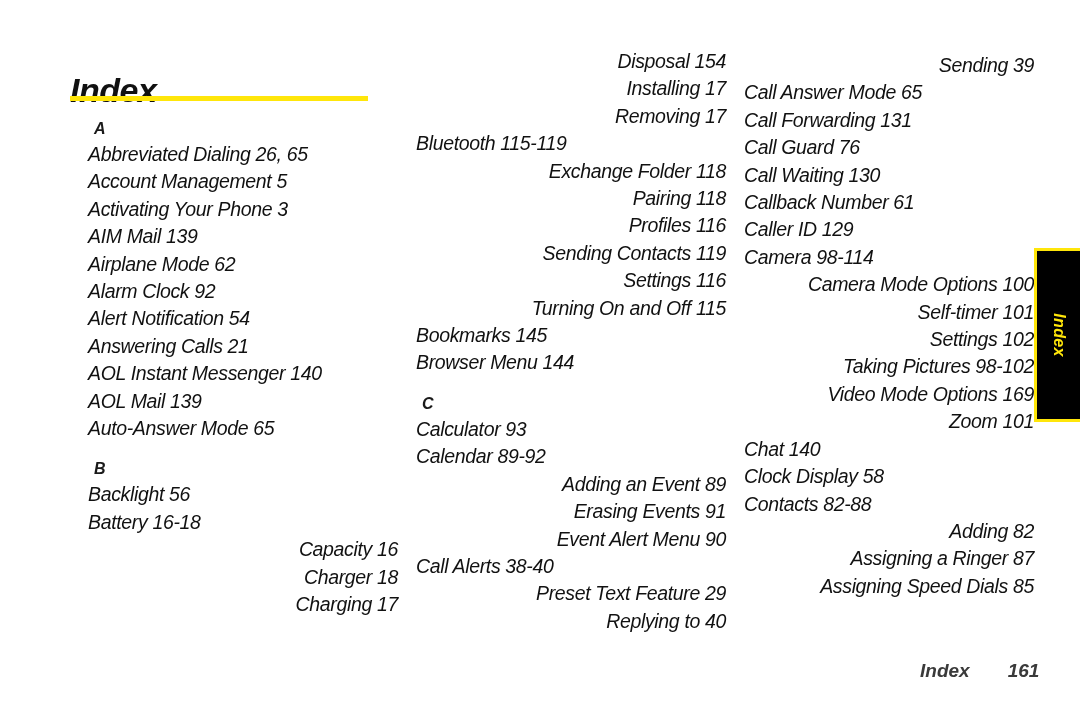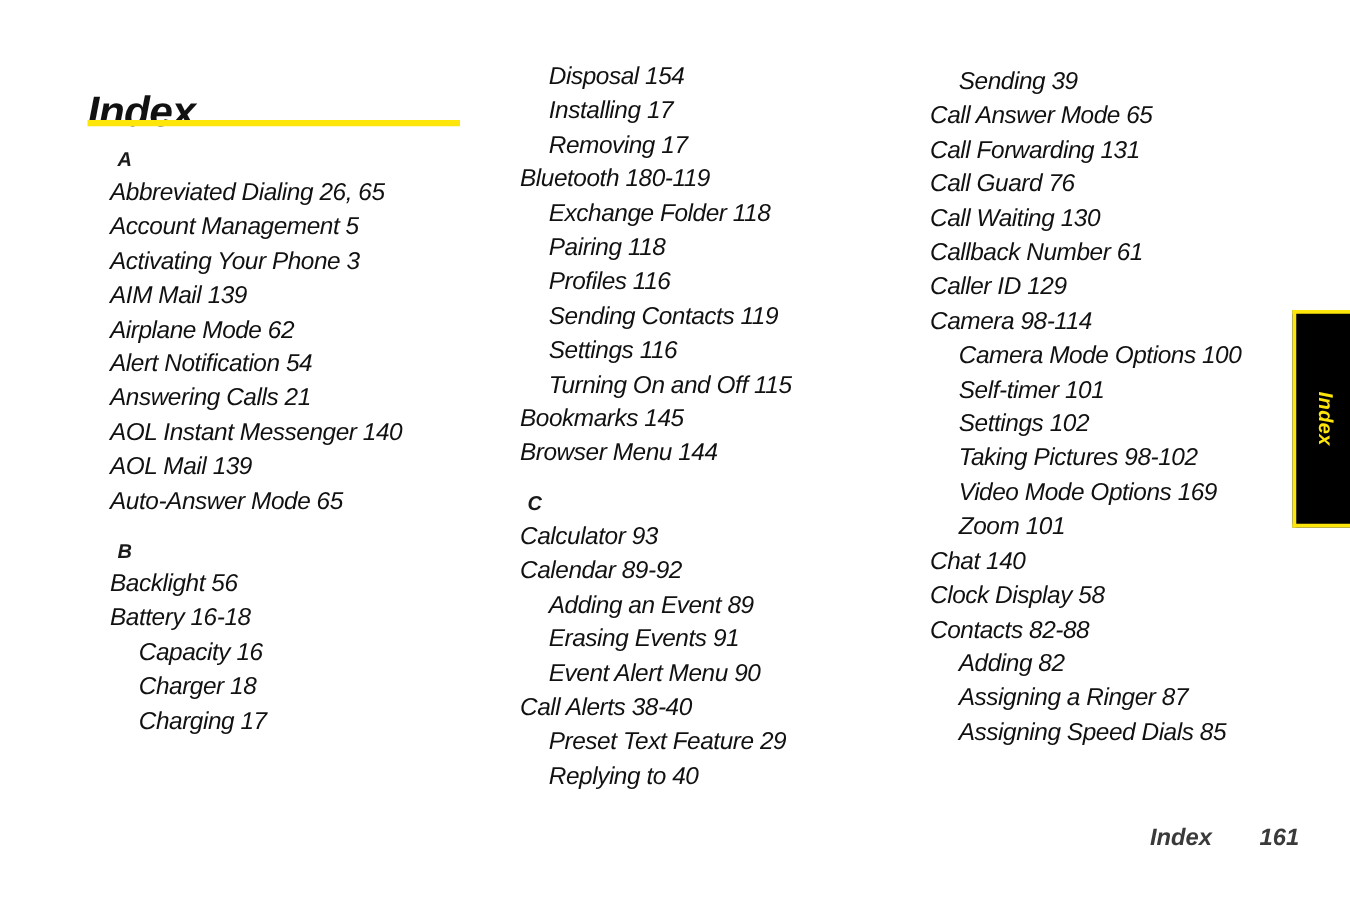--- a/index.html
+++ b/index.html
@@ -59,21 +59,21 @@
 
   .entry {
     font-size: 19.5px;
     font-style: italic;
     line-height: 27.4px;
     color: #111111;
     white-space: nowrap;
     letter-spacing: -0.35px;
   }
   .entry.level-1 { margin-left: 0px; }
-  .entry.level-2 { margin-left: 23px; }
+  .entry.level-2 { margin-left: 23px; text-align: right; }
 
   
   #side-tab {
     position: absolute;
     left: 1034px;
     top: 248px;
     width: 46px;
     height: 174px;
     background: #000000;
     border: 3px solid #ffe60a;
@@ -126,37 +126,38 @@
   <h1 id="page-title">Index</h1>
   <div id="title-rule"></div>
 
   <div class="column" id="column-1">
       <div class="section-letter first">A</div>
       <div class="entry level-1">Abbreviated Dialing 26,  65</div>
       <div class="entry level-1">Account Management 5</div>
       <div class="entry level-1">Activating Your Phone 3</div>
       <div class="entry level-1">AIM Mail 139</div>
       <div class="entry level-1">Airplane Mode 62</div>
+      <div class="entry level-1">Alarm Clock 92</div>
       <div class="entry level-1">Alert Notification 54</div>
       <div class="entry level-1">Answering Calls 21</div>
       <div class="entry level-1">AOL Instant Messenger 140</div>
       <div class="entry level-1">AOL Mail 139</div>
       <div class="entry level-1">Auto-Answer Mode 65</div>
       <div class="section-letter spaced">B</div>
       <div class="entry level-1">Backlight 56</div>
       <div class="entry level-1">Battery 16-18</div>
       <div class="entry level-2">Capacity 16</div>
       <div class="entry level-2">Charger 18</div>
       <div class="entry level-2">Charging 17</div>
     </div>
   <div class="column" id="column-2">
       <div class="entry level-2">Disposal 154</div>
       <div class="entry level-2">Installing 17</div>
       <div class="entry level-2">Removing 17</div>
-      <div class="entry level-1">Bluetooth 180-119</div>
+      <div class="entry level-1">Bluetooth 115-119</div>
       <div class="entry level-2">Exchange Folder 118</div>
       <div class="entry level-2">Pairing 118</div>
       <div class="entry level-2">Profiles 116</div>
       <div class="entry level-2">Sending Contacts 119</div>
       <div class="entry level-2">Settings 116</div>
       <div class="entry level-2">Turning On and Off 115</div>
       <div class="entry level-1">Bookmarks 145</div>
       <div class="entry level-1">Browser Menu 144</div>
       <div class="section-letter spaced">C</div>
       <div class="entry level-1">Calculator 93</div>

